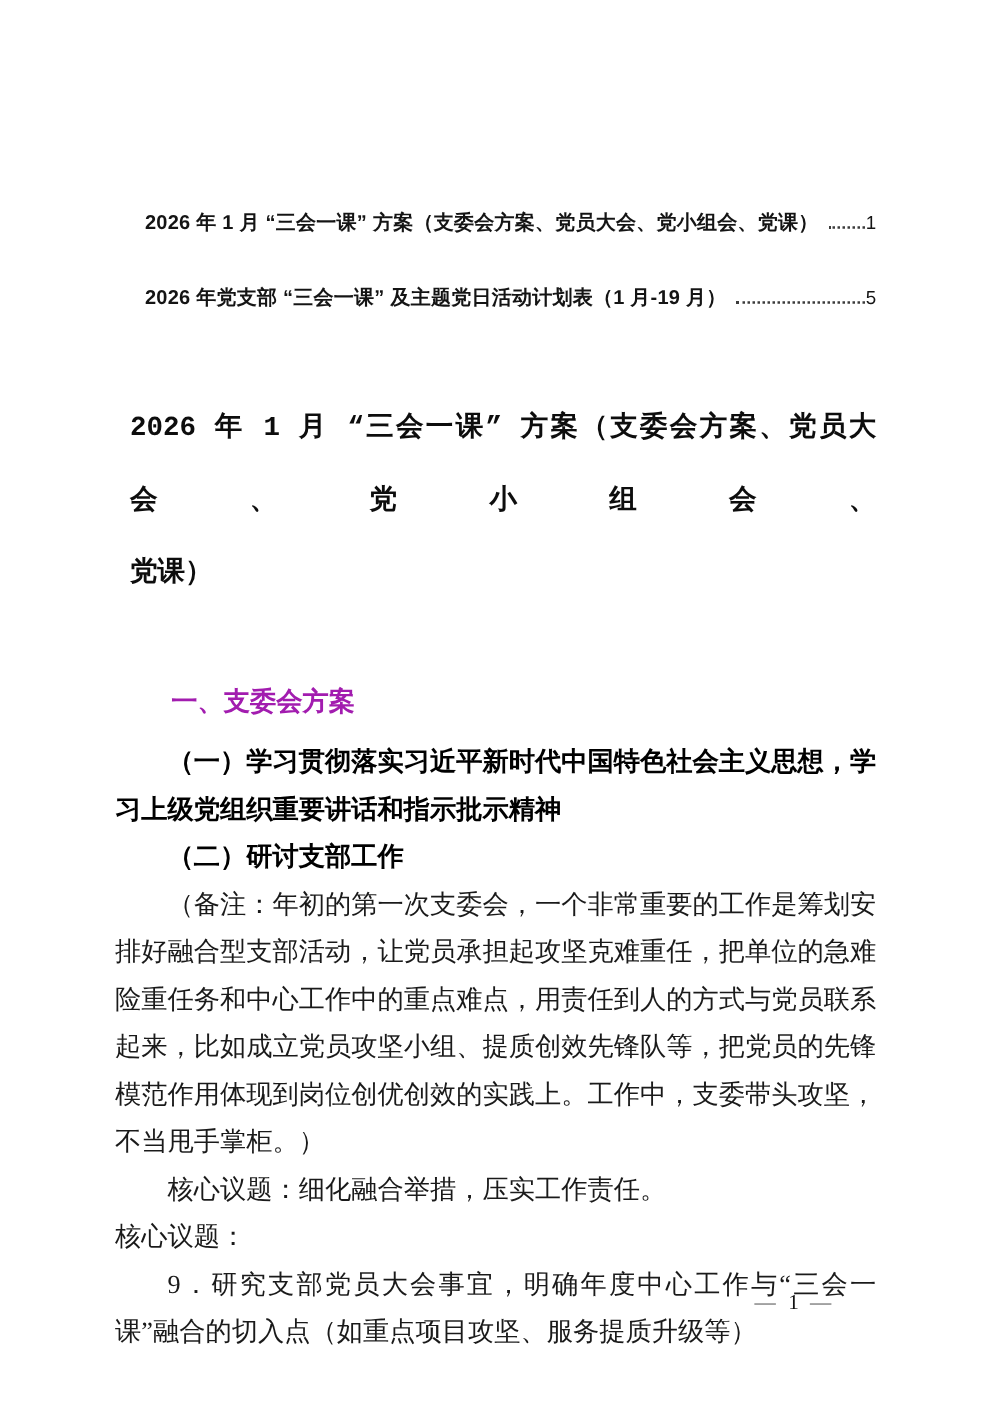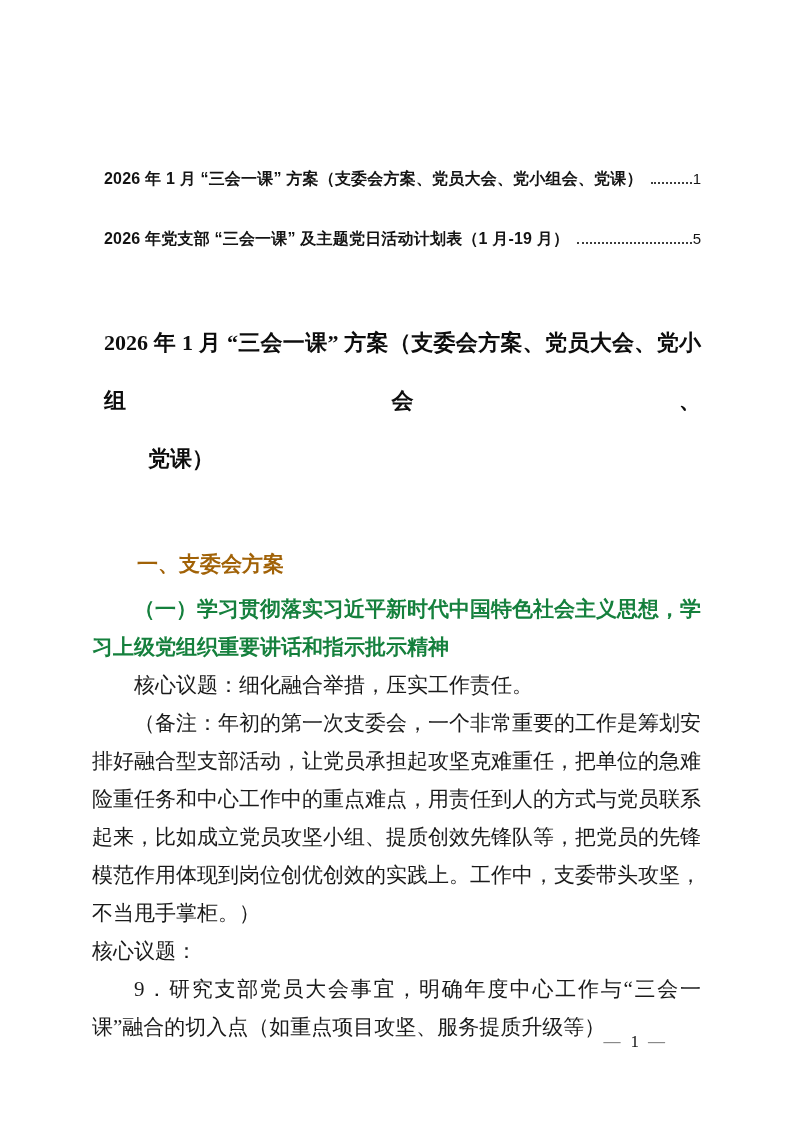--- a/index.html
+++ b/index.html
@@ -9,21 +9,21 @@
     width: 793px;
     height: 1122px;
     margin: 0 auto;
     background: #ffffff;
     color: #141414;
     padding: 168px 92px 0 92px;
     overflow: hidden;
   }
 
   
-  .toc { margin-left: 12px; }
+  .toc { margin-left: 24px; }
   .toc-entry {
     display: flex;
     align-items: baseline;
     font-family: "Liberation Sans", "DejaVu Sans", sans-serif;
     font-size: 16px;
     font-weight: 600;
     line-height: 22px;
     white-space: nowrap;
     margin-bottom: 38px;
     cursor: pointer;
@@ -38,55 +38,55 @@
     height: 1px;
   }
   .toc-page {
     font-weight: 400;
     font-size: 15px;
   }
 
   
   .doc-title {
     margin: 64px 0 0 12px;
-    font-family: Liberation Serif, serif;
+    font-family: Liberation Mono, monospace;
     font-size: 22px;
     font-weight: 700;
     line-height: 58px;
     color: #0d0d0d;
   }
   .doc-title .title-line1 {
     display: block;
     text-align: justify;
     text-align-last: justify;
   }
-  .doc-title .title-line2 { display: block; margin-left: 44px; }
+  .doc-title .title-line2 { display: block; }
 
   
   .section-heading {
     margin: 62px 0 0 45px;
-    font-family: Liberation Serif, serif;
+    font-family: Liberation Mono, monospace;
     font-size: 21px;
     font-weight: 700;
     line-height: 28px;
-    color: #a16207;
+    color: #a21caf;
   }
 
   
   .body-text {
     margin-top: 12px;
     font-family: "Liberation Serif", "DejaVu Serif", serif;
     font-size: 21px;
     line-height: 38px;
     text-align: justify;
     color: #1a1a1a;
   }
   .body-text p { margin: 0; }
   .p-indent { text-indent: 2em; }
-  .p-bold { font-weight: 700; color: #15803d; }
+  .p-bold { font-weight: 700; color: #000000; }
 
   
   .footer-pagenum {
     position: absolute;
     top: 1032px;
     right: 118px;
     font-family: "Liberation Serif", "DejaVu Serif", serif;
     font-size: 17px;
     line-height: 20px;
     color: #111;
@@ -119,22 +119,23 @@
 
   <h1 class="doc-title">
     <span class="title-line1">2026 年 1 月 “三会一课” 方案（支委会方案、党员大会、党小组会、</span>
     <span class="title-line2">党课）</span>
   </h1>
 
   <h2 class="section-heading">一、支委会方案</h2>
 
   <div class="body-text">
     <p class="p-indent p-bold">（一）学习贯彻落实习近平新时代中国特色社会主义思想，学习上级党组织重要讲话和指示批示精神</p>
+    <p class="p-indent p-bold">（二）研讨支部工作</p>
+    <p class="p-indent">（备注：年初的第一次支委会，一个非常重要的工作是筹划安排好融合型支部活动，让党员承担起攻坚克难重任，把单位的急难险重任务和中心工作中的重点难点，用责任到人的方式与党员联系起来，比如成立党员攻坚小组、提质创效先锋队等，把党员的先锋模范作用体现到岗位创优创效的实践上。工作中，支委带头攻坚，不当甩手掌柜。）</p>
     <p class="p-indent">核心议题：细化融合举措，压实工作责任。</p>
-    <p class="p-indent">（备注：年初的第一次支委会，一个非常重要的工作是筹划安排好融合型支部活动，让党员承担起攻坚克难重任，把单位的急难险重任务和中心工作中的重点难点，用责任到人的方式与党员联系起来，比如成立党员攻坚小组、提质创效先锋队等，把党员的先锋模范作用体现到岗位创优创效的实践上。工作中，支委带头攻坚，不当甩手掌柜。）</p>
     <p>核心议题：</p>
     <p class="p-indent">9．研究支部党员大会事宜，明确年度中心工作与“三会一课”融合的切入点（如重点项目攻坚、服务提质升级等）</p>
   </div>
 
   <div class="footer-pagenum">
     <span class="dash">—</span><span>1</span><span class="dash">—</span>
   </div>
 
 </div>
 

